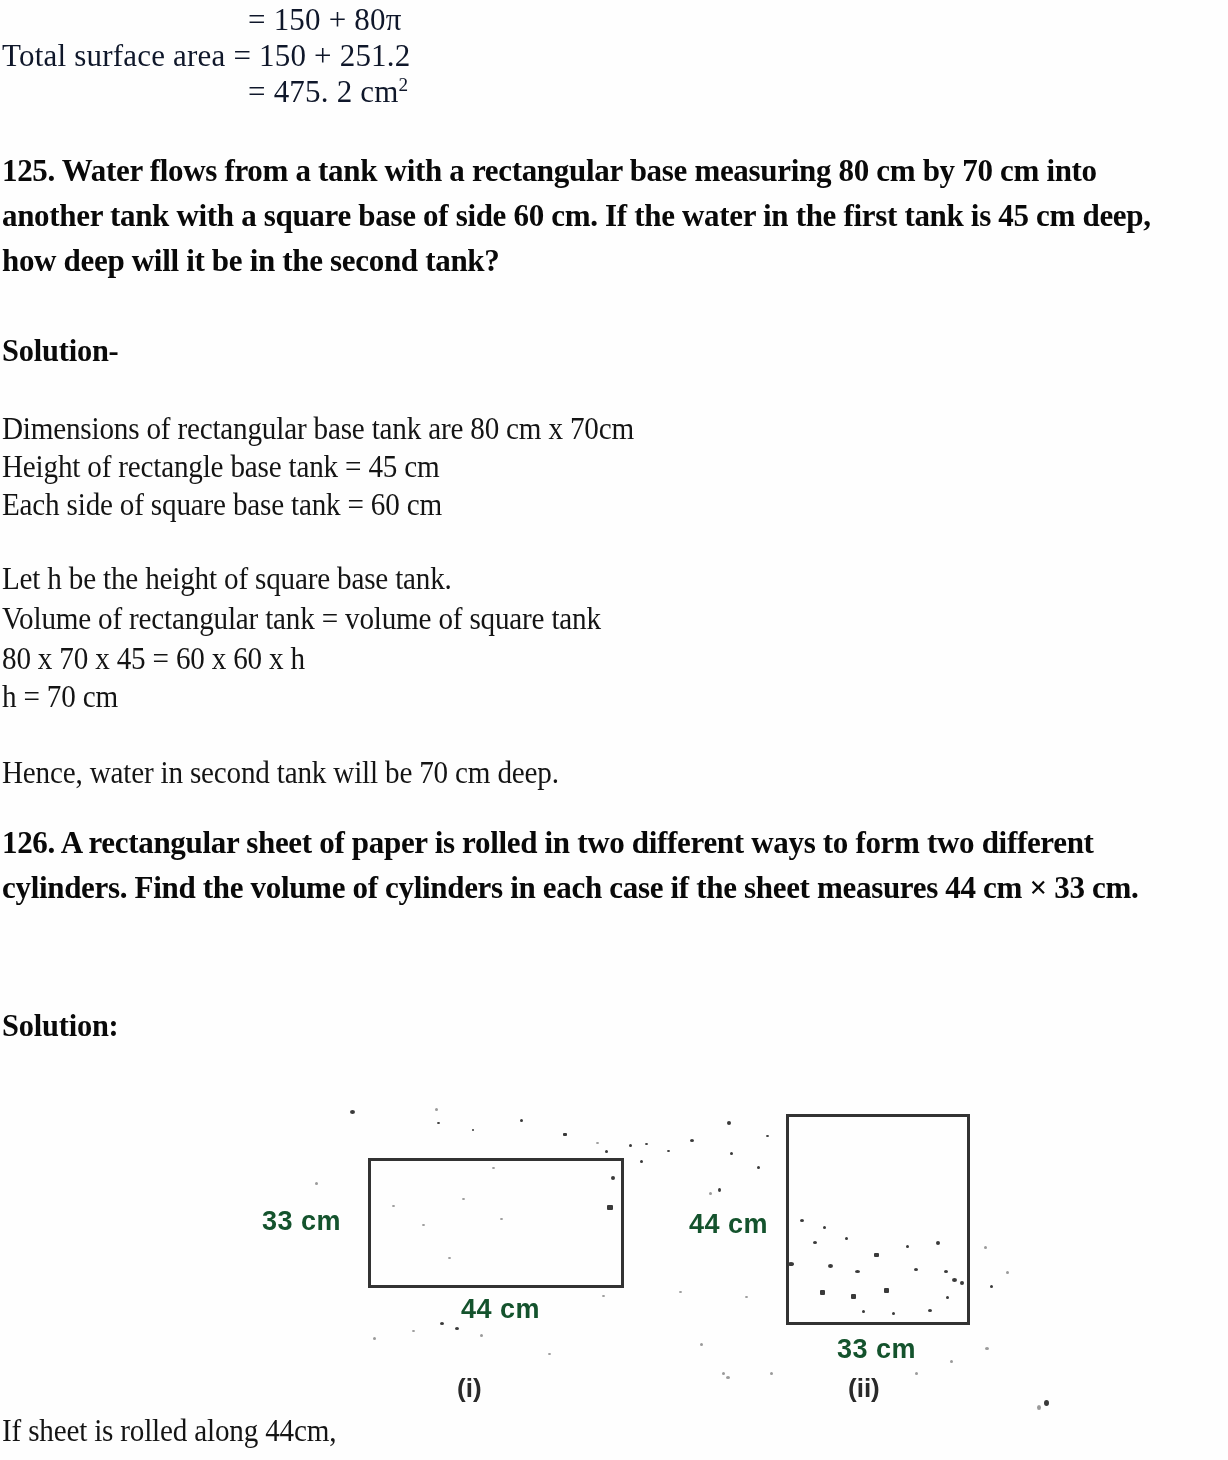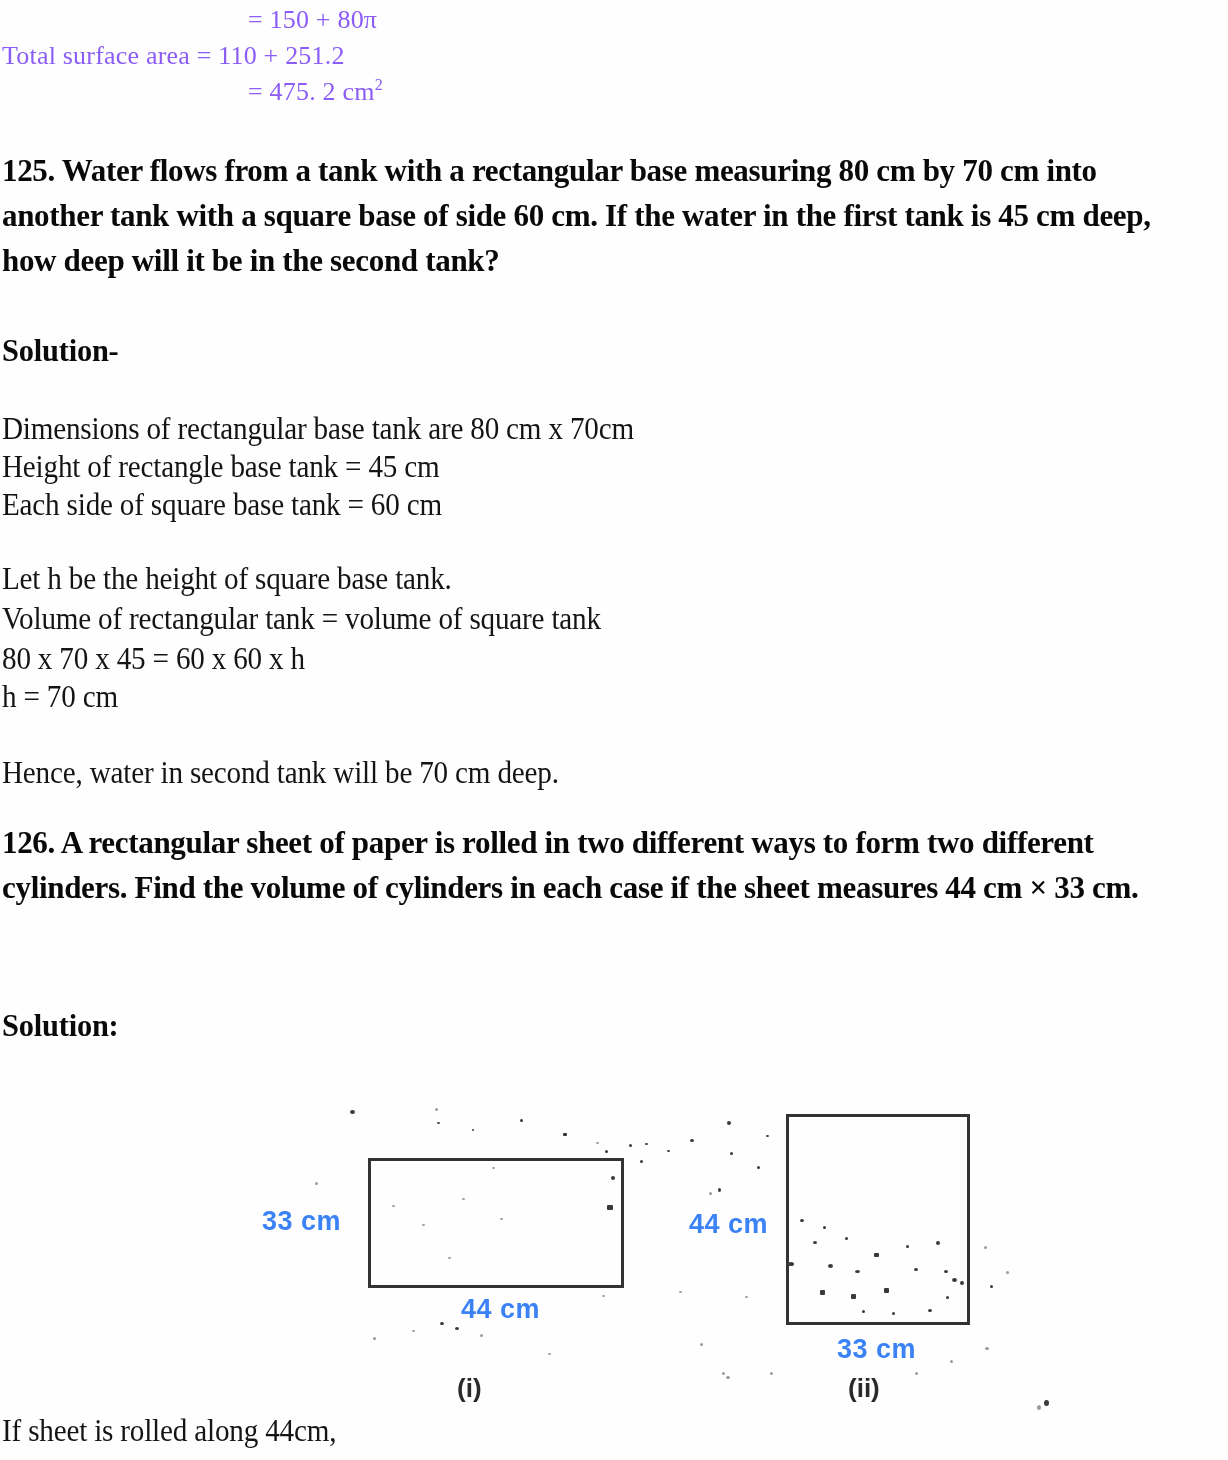--- a/index.html
+++ b/index.html
@@ -61,45 +61,45 @@
     line-height: 40px;
     letter-spacing: -0.2px;
     color: #0a0a0a;
     transform: scaleX(0.95);
     transform-origin: left top;
   }
 
   .eqline {
     position: absolute;
     white-space: pre;
-    font-size: 26px;
+    font-size: 31px;
     line-height: 36px;
     letter-spacing: 0.2px;
-    color: #8b5cf6;
+    color: #0f172a;
   }
   .eqline sup {
     font-size: 0.62em;
     vertical-align: super;
     line-height: 0;
   }
 
   .rect {
     position: absolute;
     border: 3px solid #333333;
     background: transparent;
     box-sizing: border-box;
   }
 
   .fig-label {
     position: absolute;
     font-family: "Liberation Sans", "DejaVu Sans", sans-serif;
     font-weight: bold;
     font-size: 27px;
     line-height: 30px;
-    color: #3b82f6;
+    color: #14532d;
     white-space: pre;
     letter-spacing: 0.5px;
   }
 
   .fig-caption {
     position: absolute;
     font-family: "Liberation Sans", "DejaVu Sans", sans-serif;
     font-weight: bold;
     font-size: 26px;
     line-height: 28px;
@@ -117,21 +117,21 @@
   .speck.sq { border-radius: 1px; }
   .speck.faint { background: #9a9a9a; }
 </style>
 </head>
 <body>
 
 <div class="page">
 
   <div class="eqline" style="left:248px; top:2px;">= 150 + 80π</div>
 
-  <div class="eqline" style="left:2px; top:38px;">Total surface area = 110 + 251.2</div>
+  <div class="eqline" style="left:2px; top:38px;">Total surface area = 150 + 251.2</div>
 
   <div class="eqline" style="left:248px; top:74px;"><span>= 475. 2 cm</span><sup>2</sup></div>
 
   <div class="q-head" style="top:148px;">125. Water flows from a tank with a rectangular base measuring 80 cm by 70 cm into another tank with a square base of side 60 cm. If the water in the first tank is 45 cm deep, how deep will it be in the second tank?</div>
 
   <div class="sol-head" style="top:330px;">Solution-</div>
 
   <div class="line" style="left:2px; top:410px;">Dimensions of rectangular base tank are 80 cm x 70cm</div>
   <div class="line" style="left:2px; top:448px;">Height of rectangle base tank = 45 cm</div>
   <div class="line" style="left:2px; top:486px;">Each side of square base tank = 60 cm</div>

